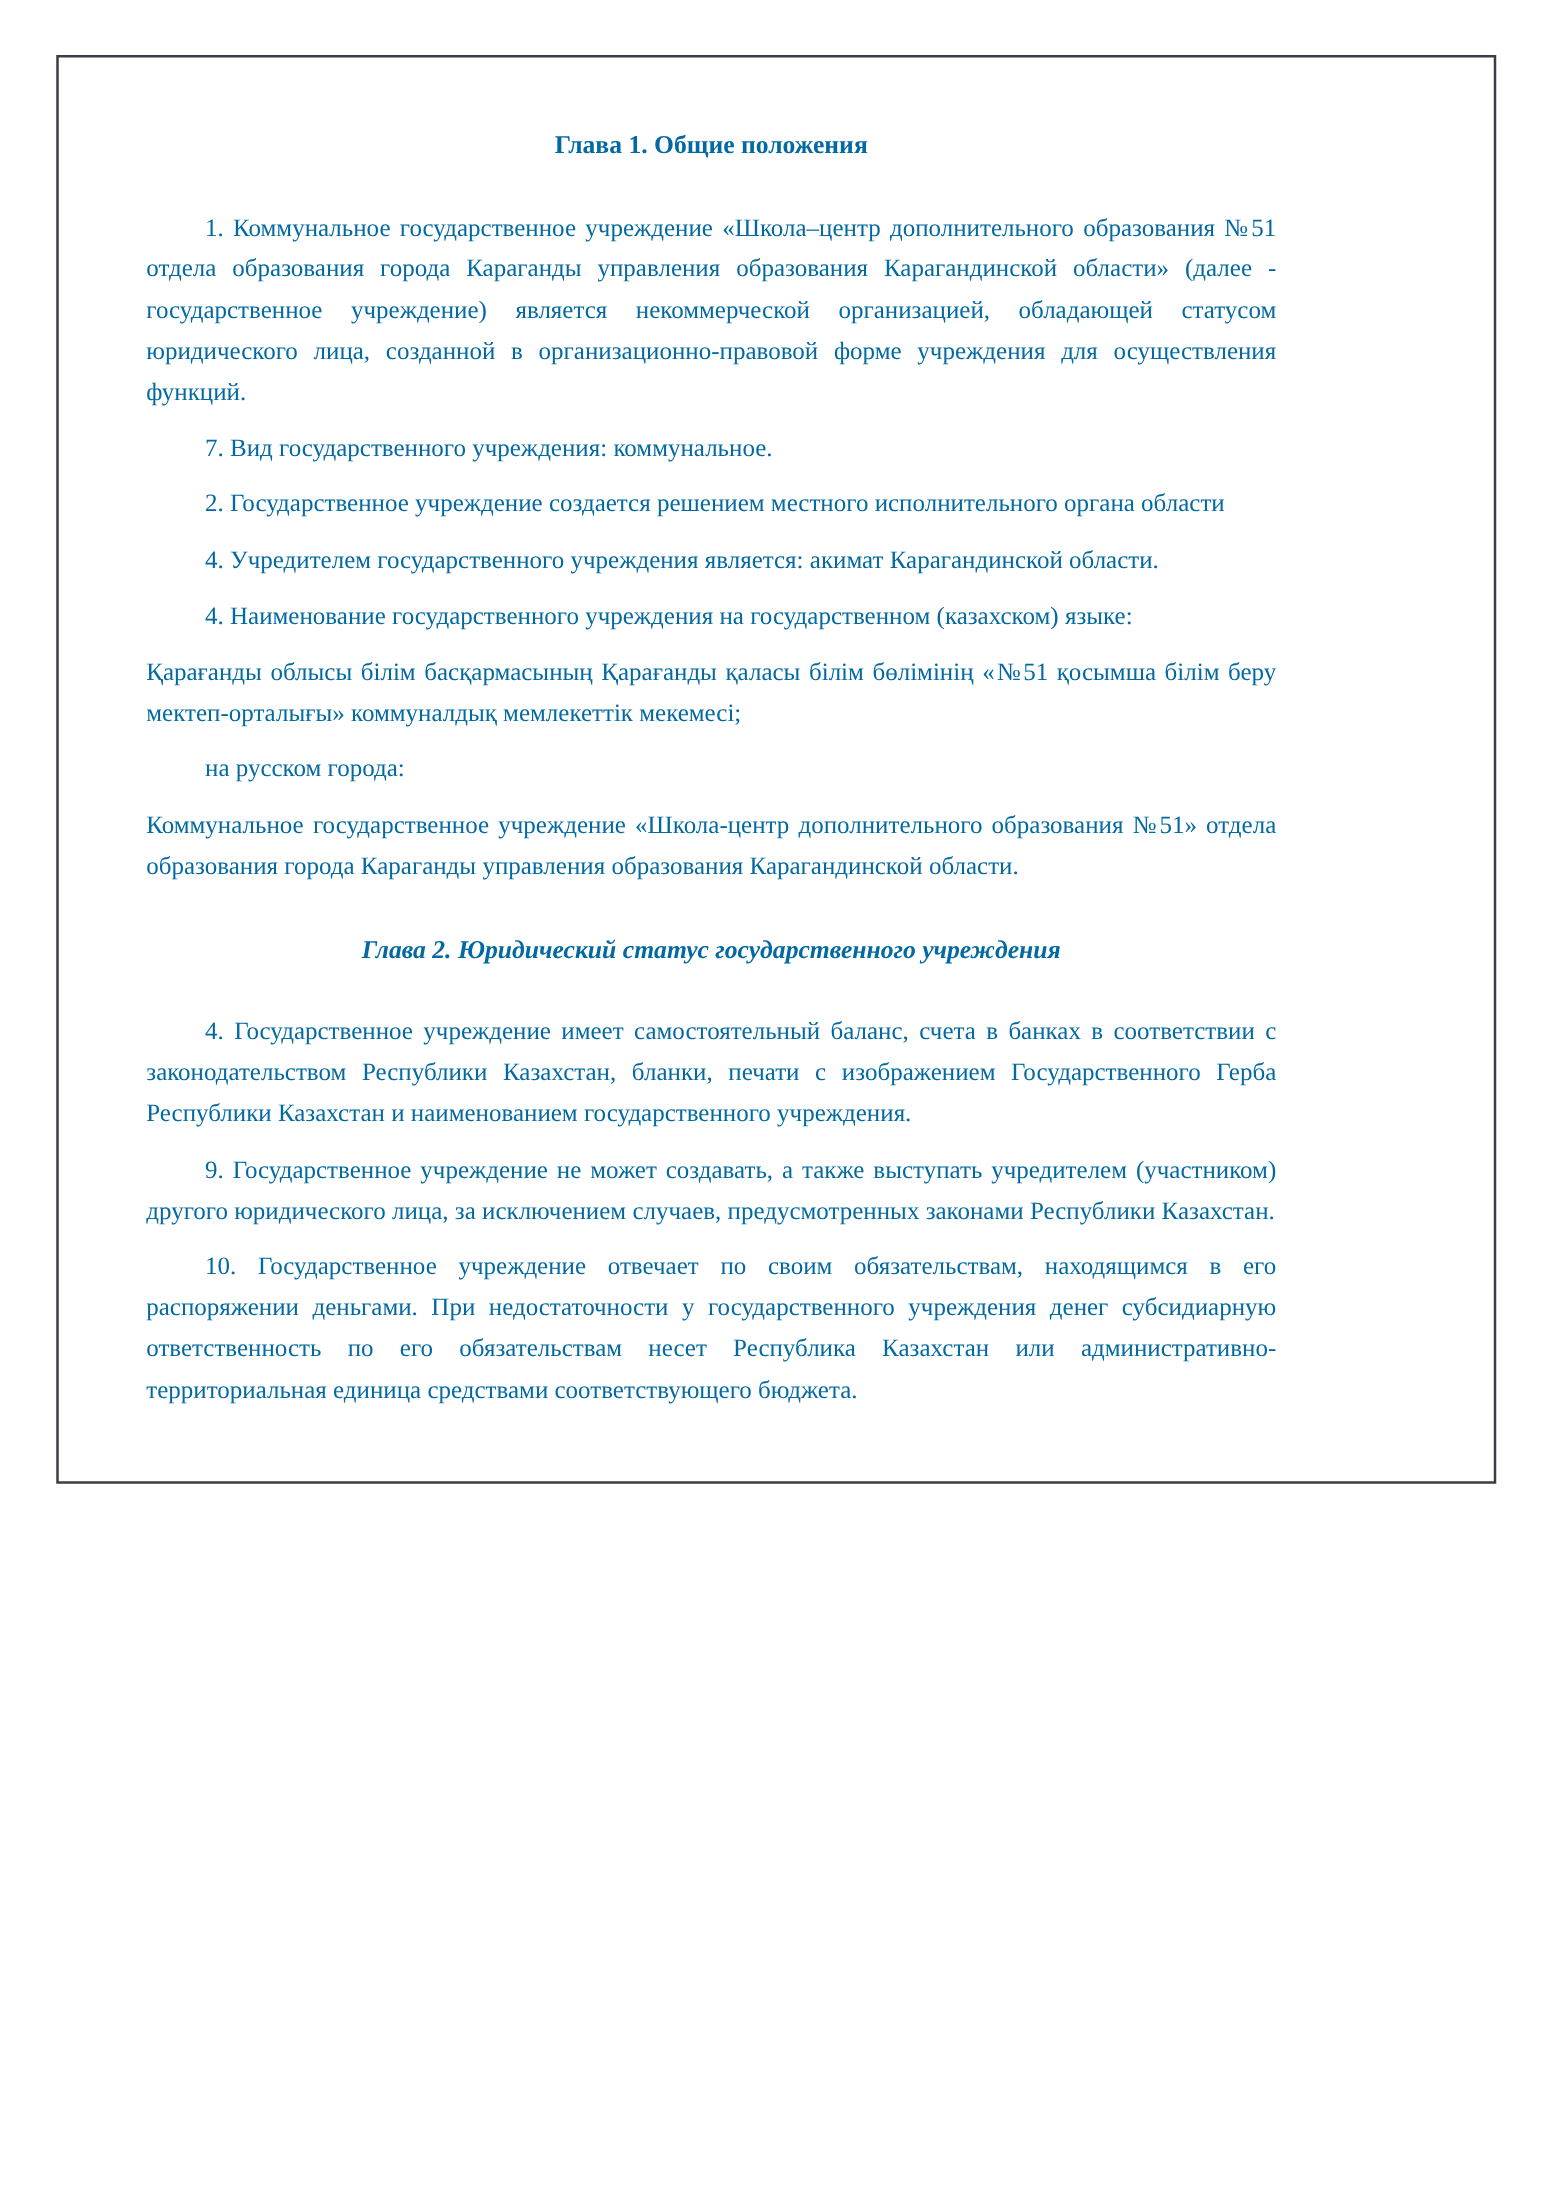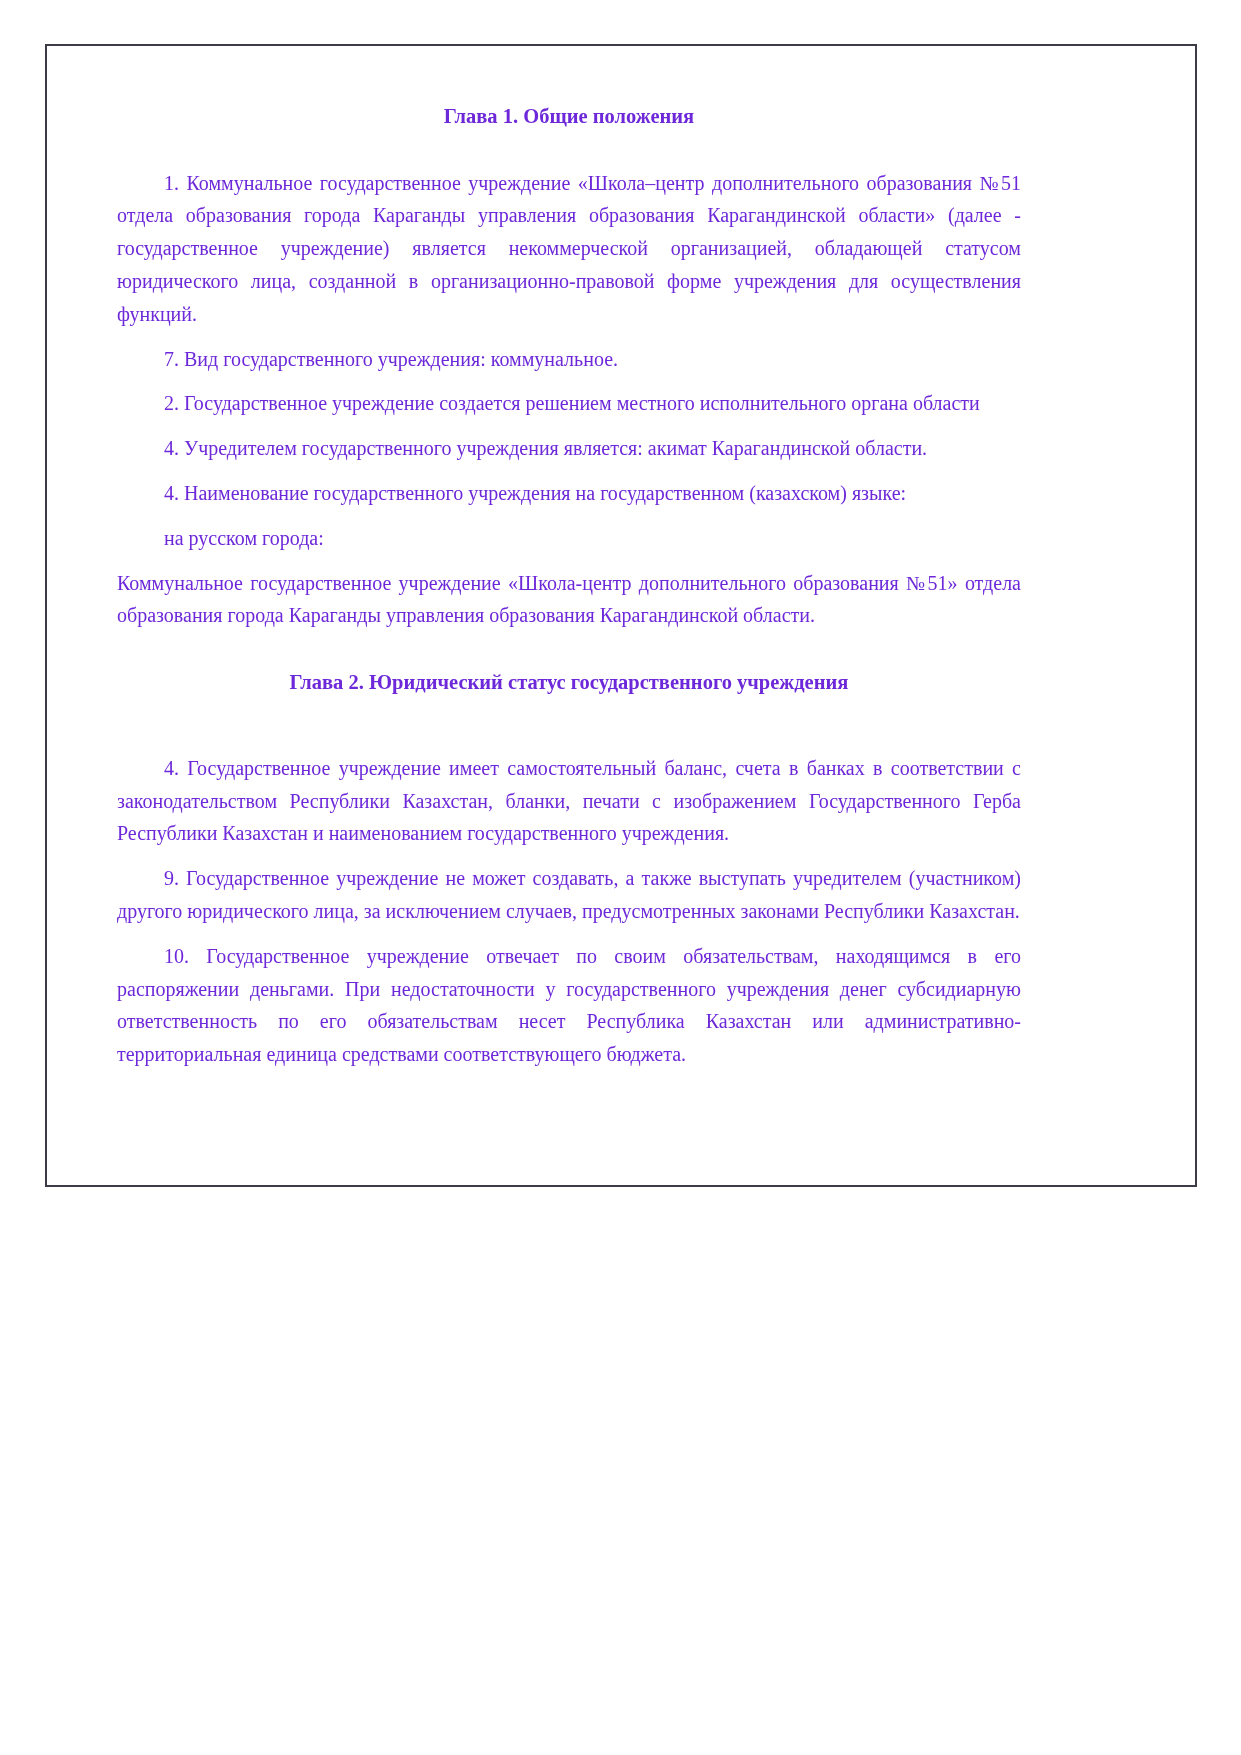--- a/index.html
+++ b/index.html
@@ -6,21 +6,21 @@
     margin: 0;
     padding: 0;
     background: #ffffff;
   }
   .sheet {
     position: relative;
     width: 1241px;
     height: 1231px;
     background: #ffffff;
     font-family: "Liberation Serif", "DejaVu Serif", serif;
-    color: #6d28d9;
+    color: #0369a1;
   }
   .frame {
     position: absolute;
     left: 45px;
     top: 44px;
     right: 44px;
     bottom: 44px;
     border: 2px solid #3c3c46;
     box-sizing: border-box;
   }
@@ -33,21 +33,22 @@
     line-height: 1.64;
   }
   .chapter-title {
     font-size: 20.5px;
     font-weight: bold;
     text-align: center;
     margin: 0 0 33px 0;
   }
   .chapter-title.second {
     margin-top: 34px;
-    margin-bottom: 52px;
+    margin-bottom: 32px;
+    font-style: italic;
   }
   p.para {
     margin: 12px;
     text-align: justify;
   }
   p.para.indent {
     text-indent: 47px;
   }
   p.para.noindent {
     text-indent: 0;
@@ -60,20 +61,21 @@
   <div class="frame">
     <div class="content">
 
       <h1 class="chapter-title">Глава 1. Общие положения</h1>
 
       <p class="para indent">1. Коммунальное государственное учреждение «Школа–центр дополнительного образования №51 отдела образования города Караганды управления образования Карагандинской области» (далее - государственное учреждение) является некоммерческой организацией, обладающей статусом юридического лица, созданной в организационно-правовой форме учреждения для осуществления функций.</p>
       <p class="para indent">7. Вид государственного учреждения: коммунальное.</p>
       <p class="para indent">2. Государственное учреждение создается решением местного исполнительного органа области</p>
       <p class="para indent">4. Учредителем государственного учреждения является: акимат Карагандинской области.</p>
       <p class="para indent">4. Наименование государственного учреждения на государственном (казахском) языке:</p>
+      <p class="para noindent">Қарағанды облысы білім басқармасының Қарағанды қаласы білім бөлімінің «№51 қосымша білім беру мектеп-орталығы» коммуналдық мемлекеттік мекемесі;</p>
       <p class="para indent">на русском города:</p>
       <p class="para noindent">Коммунальное государственное учреждение «Школа-центр дополнительного образования №51» отдела образования города Караганды управления образования Карагандинской области.</p>
 
       <h1 class="chapter-title second">Глава 2. Юридический статус государственного учреждения</h1>
 
       <p class="para indent">4. Государственное учреждение имеет самостоятельный баланс, счета в банках в соответствии с законодательством Республики Казахстан, бланки, печати с изображением Государственного Герба Республики Казахстан и наименованием государственного учреждения.</p>
       <p class="para indent">9. Государственное учреждение не может создавать, а также выступать учредителем (участником) другого юридического лица, за исключением случаев, предусмотренных законами Республики Казахстан.</p>
       <p class="para indent">10. Государственное учреждение отвечает по своим обязательствам, находящимся в его распоряжении деньгами. При недостаточности у государственного учреждения денег субсидиарную ответственность по его обязательствам несет Республика Казахстан или административно-территориальная единица средствами соответствующего бюджета.</p>
 
     </div>

